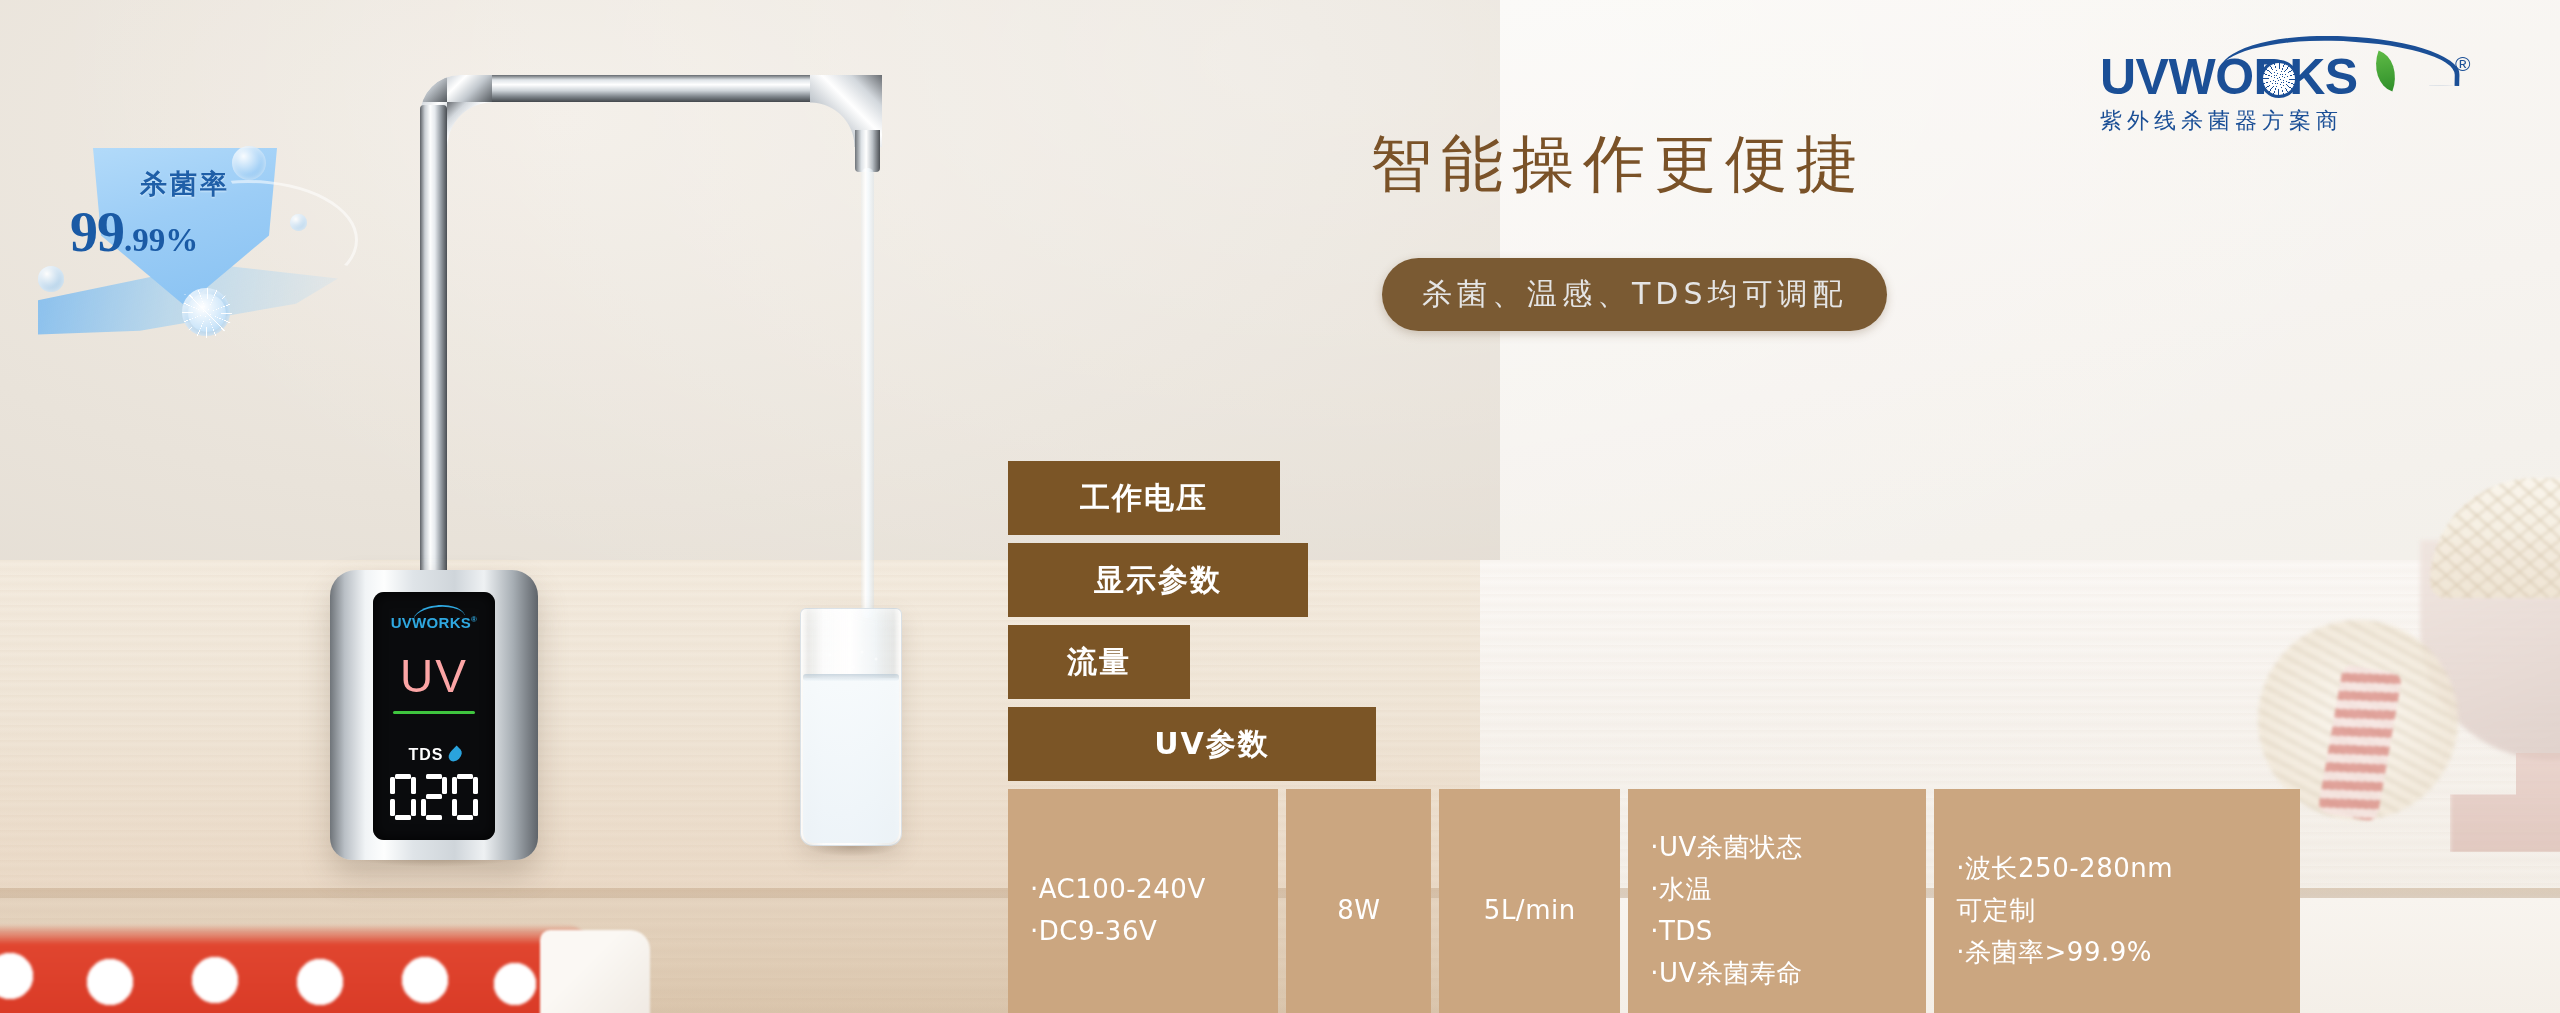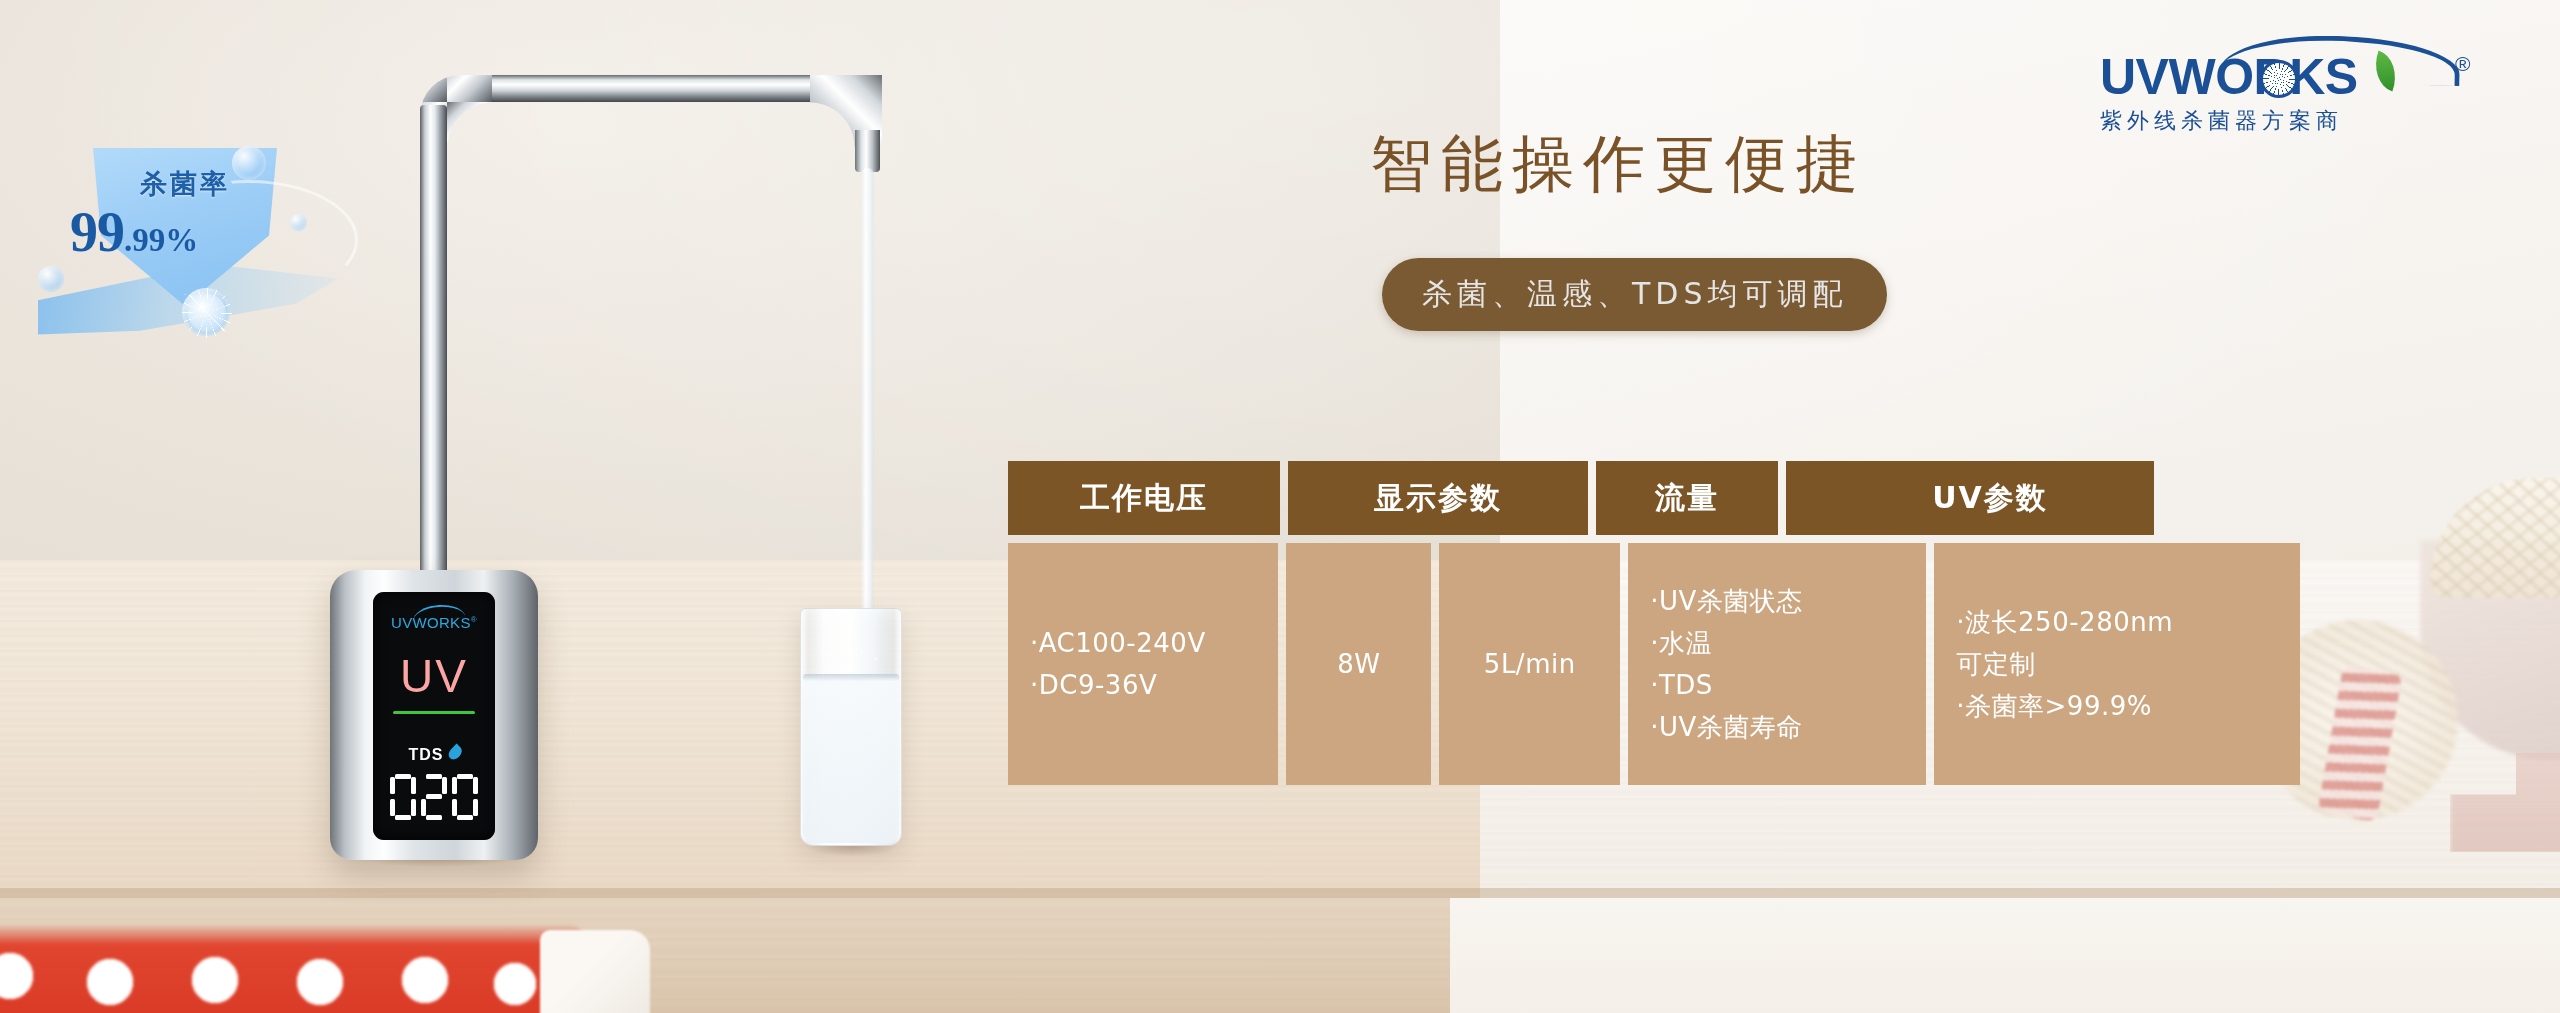--- a/index.html
+++ b/index.html
@@ -169,38 +169,38 @@
     background:radial-gradient(ellipse 118px 17px at 50% 50%, rgba(110,88,66,.42), rgba(110,88,66,0) 72%);
   }
   .device-screen {
     position:absolute; left:373px; top:592px; width:122px; height:248px;
     background:#0a0b0d; border-radius:11px;
     box-shadow:inset 0 0 14px rgba(0,0,0,.9);
     display:flex; flex-direction:column; align-items:center;
   }
   .scr-logo {
     margin-top:22px; position:relative;
-    color:#2fa8e0; font-size:15px; font-weight:normal; letter-spacing:.3px;
+    color:#2fa8e0; font-size:15px; font-weight:bold; letter-spacing:.3px;
     font-family:"Liberation Sans",sans-serif;
   }
   .scr-logo .arc {
     position:absolute; left:22px; top:-9px; width:52px; height:14px;
     border-top:2.4px solid #2fa8e0; border-radius:50%/100% 100% 0 0;
     transform:rotate(-4deg);
   }
   .scr-logo .reg { font-size:8px; vertical-align:super; }
   .scr-uv {
     margin-top:18px; color:#fca5a5; font-size:46px; font-weight:300; letter-spacing:2px;
   }
   .scr-line {
     margin-top:8px; width:82px; height:3px; background:#3fc53f; border-radius:2px;
   }
   .scr-tds {
     margin-top:32px; color:#ffffff; font-size:16px; font-weight:bold; letter-spacing:1px;
-    display:flex; gap:5px;
+    display:flex; align-items:center; gap:5px;
   }
   .drop {
     width:11px; height:15px; background:#2aa3dd;
     border-radius:0 50% 50% 50%; transform:rotate(45deg) translateY(-1px);
   }
   .scr-digits {
     margin-top:10px; display:flex; gap:5px;
   }
   .seg-digit { position:relative; width:26px; height:46px; }
   .seg { position:absolute; background:#ffffff; border-radius:1.5px; }
@@ -382,21 +382,21 @@
     background:#7a5a33; color:#e5e5e5;
     padding:16px 40px; border-radius:40px;
     font-size:30px; letter-spacing:5px;
     font-family:"DejaVu Sans",sans-serif;
     white-space:nowrap;
     box-shadow:0 3px 10px rgba(100,72,40,.25);
   }
 
   
   .spec { position:absolute; left:1008px; top:461px; width:1292px; }
-  .spec-head { display:flex; gap:8px; }
+  .spec-head { display:flex; gap:8px;flex-direction:column; }
   .spec-body { display:flex; gap:8px; margin-top:8px; }
   .sh {
     background:#7b5526; color:#ffffff;
     height:74px; display:flex; align-items:center; justify-content:center;
     font-size:30px; font-weight:bold; letter-spacing:2px;
     font-family:"DejaVu Sans",sans-serif;
   }
   .sb {
     background:#cba680; color:#ffffff;
     min-height:242px; display:flex; flex-direction:column; justify-content:center;

